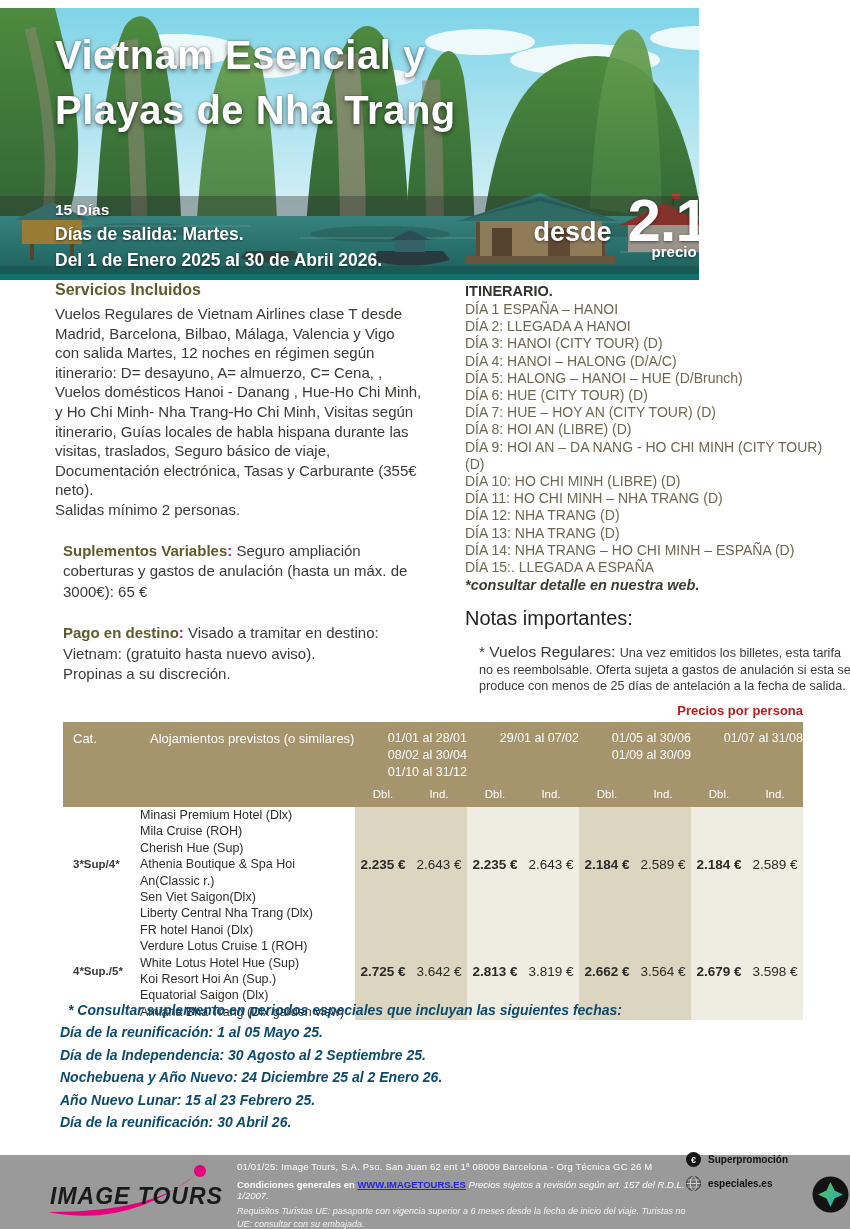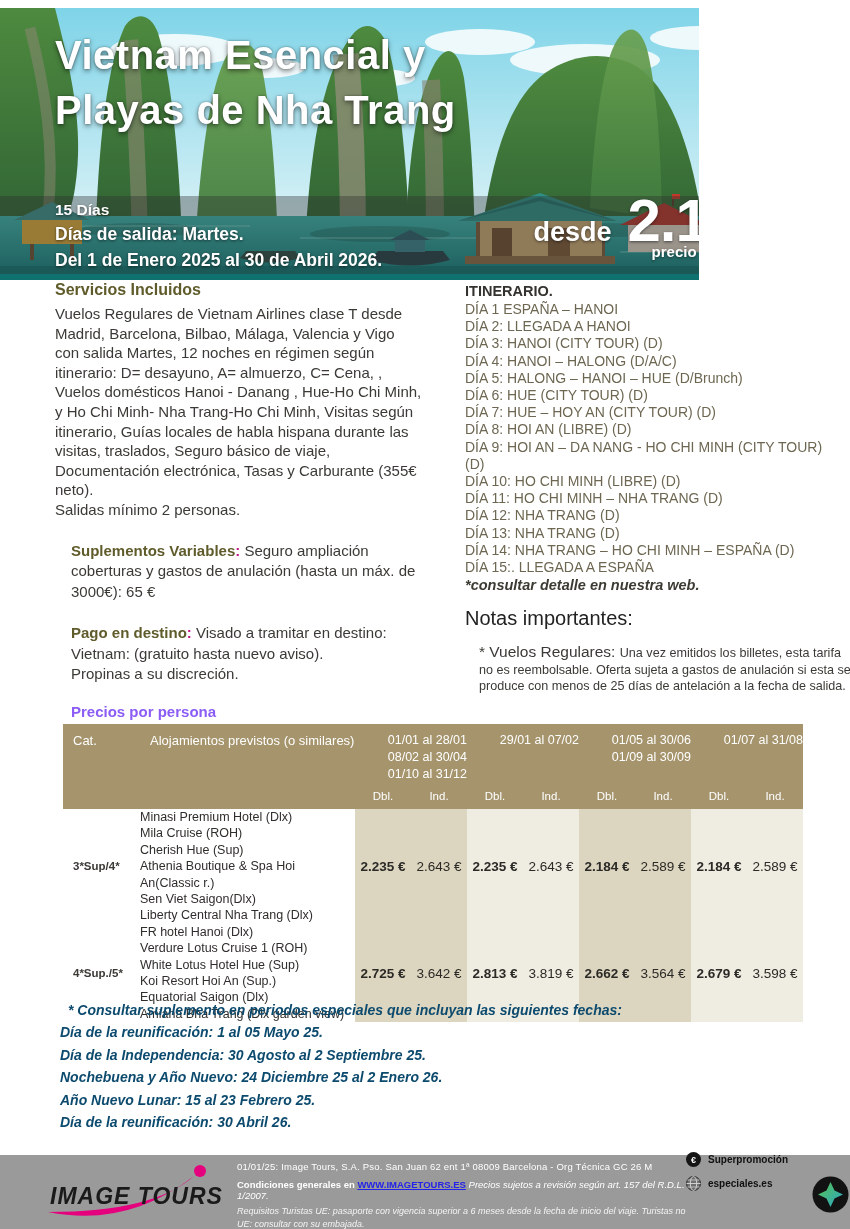--- a/index.html
+++ b/index.html
@@ -24,34 +24,34 @@
   .price-prefix{font-size:27px;font-weight:bold;}
   .price-big{font-size:60px;font-weight:bold;letter-spacing:-1px;line-height:62px;}
   .price-note{font-size:15px;font-weight:bold;margin-top:-9px;}
 
   
   .col-left{position:absolute;left:55px;top:281px;width:396px;}
   .col-right{position:absolute;left:465px;top:283px;width:380px;}
   .olive-h{color:#5f5b2b;font-weight:bold;font-size:16px;margin:0 0 5px 0;}
   .body-text{font-size:15px;line-height:19.6px;color:#3b3a36;margin:0;}
   .pre{white-space:pre-line;}
-  .lead-block{margin:21px 0 0 16px;font-size:15px;line-height:20.5px;}
+  .lead-block{margin:21px 0 0 8px;font-size:15px;line-height:20.5px;}
   .olive-b{color:#5f5b2b;font-weight:bold;}
   .magenta-b{color:#c8188c;font-weight:bold;}
 
   .itin-title{font-size:14.5px;font-weight:600;color:#33322e;margin-bottom:2px;}
   .itin-day{font-size:14px;line-height:17.2px;color:#6d6752;}
   .itin-note{font-size:14.5px;font-style:italic;font-weight:600;color:#3c3b33;margin-top:1px;}
   .notes-title{font-size:20px;font-weight:400;color:#222;margin:14px 0 4px 0;}
   .notes-par{margin:14px;font-size:12.6px;line-height:16.6px;color:#3b3a36;width:372px;}
   .notes-lead{font-size:15.5px;}
 
   
   .pricing{position:absolute;left:63px;top:703px;width:740px;}
-  .pt-title{font-size:15px;font-weight:bold;color:#8b5cf6;margin:0 0 4px 8px;}
+  .pt-title{font-size:13px;font-weight:bold;color:#b91c1c;margin:0 0 4px 8px;text-align:right;}
   .ptable{display:grid;grid-template-columns:77px 215px repeat(8,56px);}
   .hcell{background:#a5946c;color:#fff;}
   .h-cat{grid-column:1;grid-row:1 / span 2;font-size:13px;padding:9px 0 0 10px;}
   .h-hotels{grid-column:2;grid-row:1 / span 2;font-size:13px;padding:9px 0 0 10px;}
   .h-dates{grid-row:1;font-size:12.5px;line-height:17px;text-align:right;padding-top:8px;
            white-space:pre-line;height:56px;}
   .h-sub{grid-row:2;font-size:11.5px;text-align:center;padding:2px 0 7px 0;}
   .b-cat{display:flex;align-items:center;font-size:11.5px;font-weight:bold;color:#3b3a36;padding-left:10px;background:#fff;}
   .b-hotels{font-size:12.5px;line-height:16.4px;color:#2f2e2b;background:#fff;}
   .pcell{display:flex;align-items:center;justify-content:center;font-size:13.5px;color:#2b2a27;}

